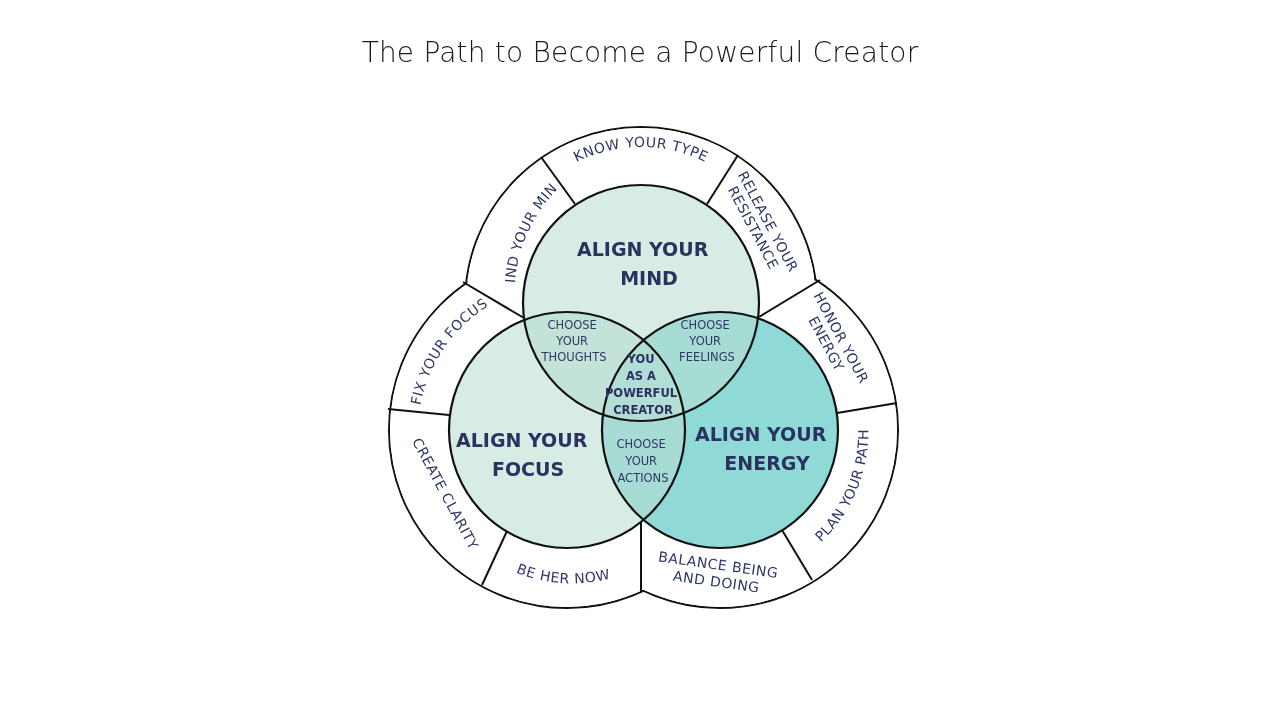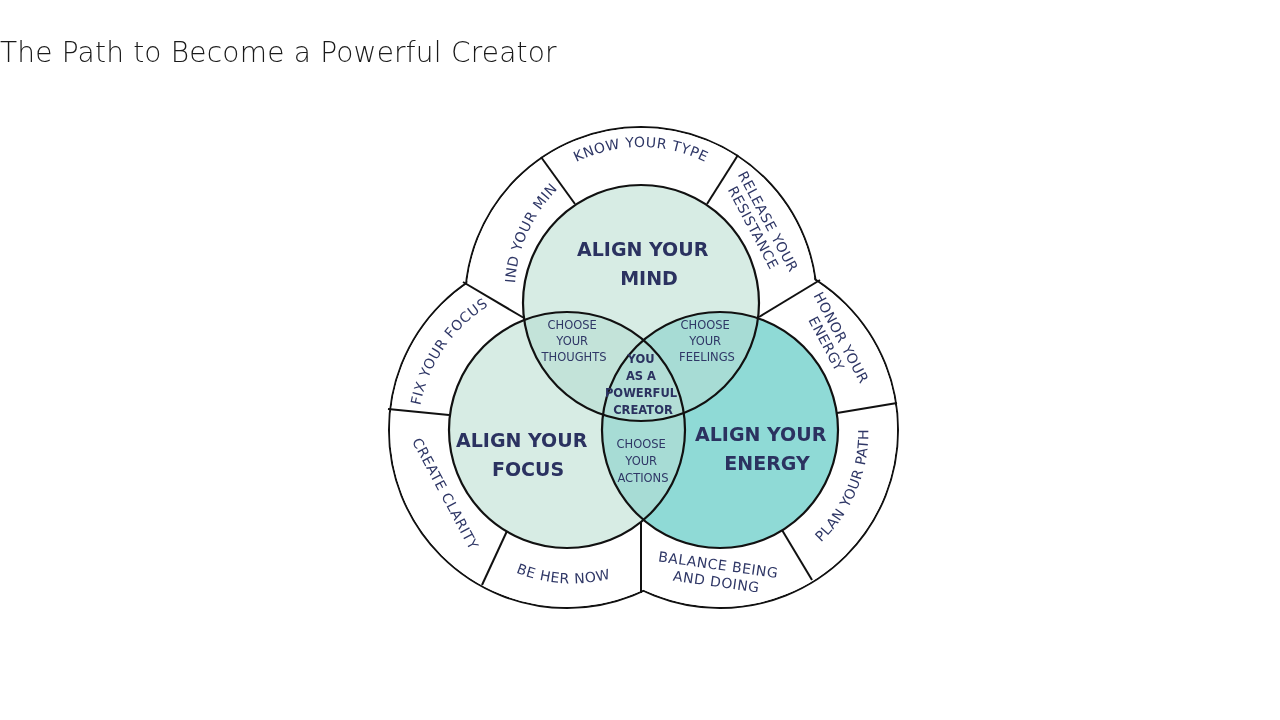--- a/index.html
+++ b/index.html
@@ -1,17 +1,17 @@
 <!DOCTYPE html>
 <html><head>
 <meta charset="utf-8">
 <style>
   html, body { margin: 0; padding: 0; background: #ffffff; }
   body { width: 1280px; height: 720px; position: relative; overflow: hidden; font-family: "Liberation Sans", "DejaVu Sans", sans-serif; }
-  .title { position: absolute; top: 36px; left: 0; width: 1280px; font-size: 28px; color: #1a1a1a; font-family: "DejaVu Sans", sans-serif; font-weight: 300; letter-spacing: 0.2px; }
+  .title { position: absolute; top: 36px; left: 0; width: 1280px; text-align: center; font-size: 28px; color: #1a1a1a; font-family: "DejaVu Sans", sans-serif; font-weight: 300; letter-spacing: 0.2px; }
   svg { position: absolute; left: 0; top: 0; }
   .ring-text { font-family: "DejaVu Sans", sans-serif; font-size: 14px; fill: #2f3766; letter-spacing: 0.5px; }
   .big { font-family: "DejaVu Sans", sans-serif; font-weight: bold; font-size: 19px; fill: #2b3260; }
   .small { font-family: "DejaVu Sans", sans-serif; font-size: 11.5px; fill: #2f3766; }
   .center { font-family: "DejaVu Sans", sans-serif; font-weight: bold; font-size: 11.5px; fill: #2b3260; }
 </style>
 </head>
 <body>
 
 <div class="title">The Path to Become a Powerful Creator</div>

